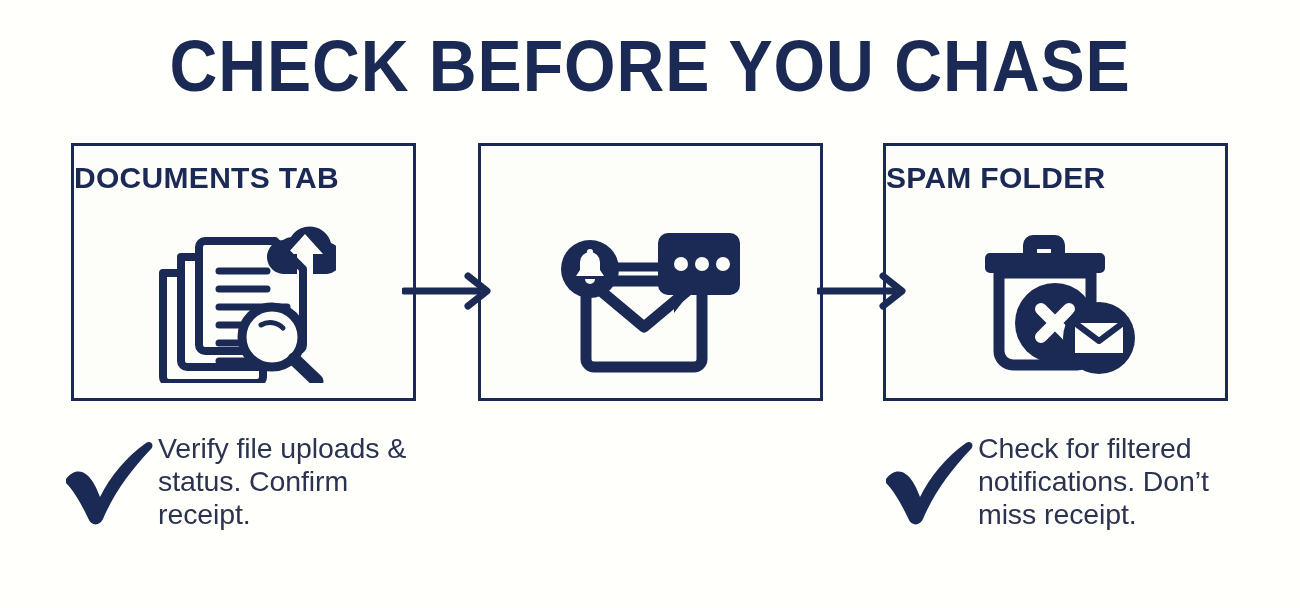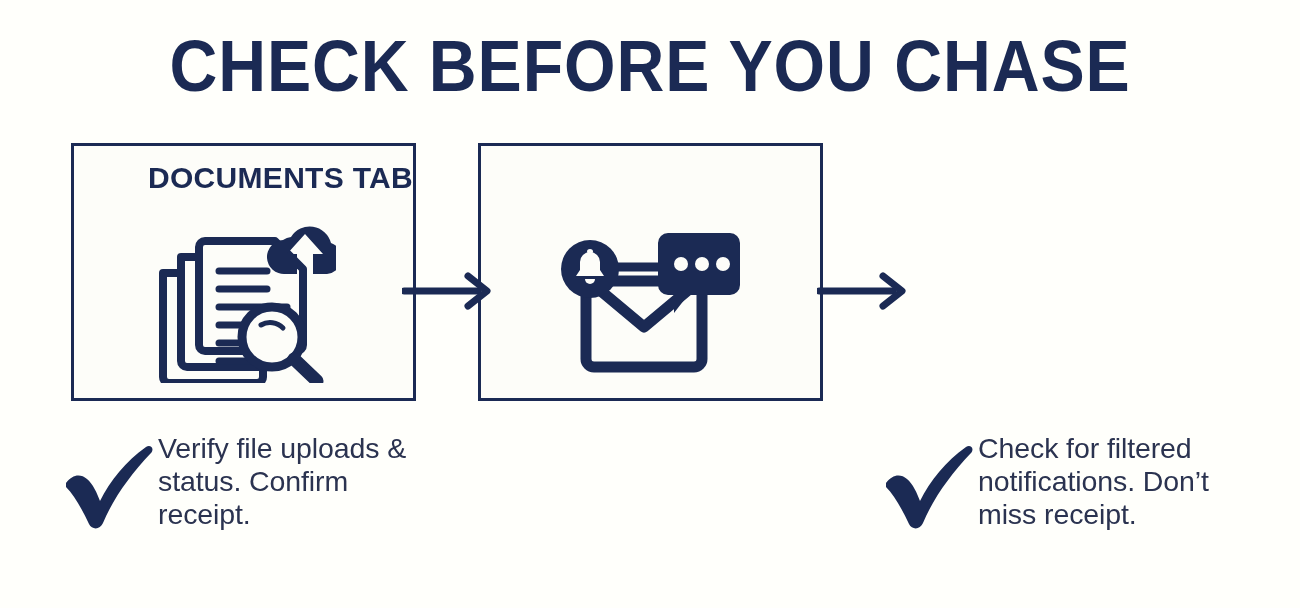--- a/index.html
+++ b/index.html
@@ -57,21 +57,21 @@
   }
   .panel.p0 { left: 0px; }
   .panel.p1 { left: 407px; }
   .panel.p2 { left: 812px; }
 
   .panel-title {
     position: absolute;
     top: 15px;
     left: 0;
     width: 100%;
-    text-align: right;
+    text-align: left;
     font-weight: bold;
     font-size: 30px;
     letter-spacing: 0.3px;
     color: #1b2a54;
     white-space: nowrap;
   }
   .panel-icon {
     position: absolute;
     top: 62px;
     left: 0;
@@ -100,21 +100,21 @@
     top: 424px;
     left: 0;
     width: 1300px;
     height: 160px;
   }
   .caption {
     position: absolute;
     top: 0;
     width: 380px;
     display: flex;
-    align-items: flex-end;
+    align-items: center;
   }
   .caption.c0 { left: 62px; }
   .caption.c1 { left: 477px; }
   .caption.c2 { left: 882px; }
 
   .check {
     flex: 0 0 auto;
     width: 96px;
     height: 92px;
     margin-top: 6px;
@@ -193,20 +193,45 @@
           <path d="M112 14 h62 a10 10 0 0 1 10 10 v42 a10 10 0 0 1 -10 10 h-42 l-14 18 v-18 h-6 a10 10 0 0 1 -10 -10 V24 a10 10 0 0 1 10 -10 Z" fill="#1b2a54"></path>
           <g fill="#fdfdf9">
             <circle cx="125" cy="45" r="7"></circle>
             <circle cx="146" cy="45" r="7"></circle>
             <circle cx="167" cy="45" r="7"></circle>
           </g>
         </svg>
       </div>
     </div>
 
+    <div class="panel p2">
+      <div class="panel-title">SPAM FOLDER</div>
+      <div class="panel-icon">
+        <svg width="170" height="160" viewBox="0 0 170 160" fill="none">
+
+          <path d="M52 26 a10 10 0 0 1 10 -10 h22 a10 10 0 0 1 10 10 v10 h-14 v-6 H66 v6 H52 Z" fill="#1b2a54"></path>
+
+          <rect x="14" y="34" width="120" height="20" rx="5" fill="#1b2a54"></rect>
+
+          <path d="M28 54 h92 v78 a14 14 0 0 1 -14 14 H42 a14 14 0 0 1 -14 -14 Z" fill="#fdfdf9" stroke="#1b2a54" stroke-width="11" stroke-linejoin="round"></path>
+
+          <circle cx="84" cy="104" r="40" fill="#1b2a54"></circle>
+          <g stroke="#fdfdf9" stroke-width="12" stroke-linecap="round">
+            <line x1="70" y1="90" x2="98" y2="118"></line>
+            <line x1="98" y1="90" x2="70" y2="118"></line>
+          </g>
+
+          <circle cx="128" cy="119" r="36" fill="#1b2a54"></circle>
+          <g fill="#fdfdf9">
+            <path d="M104 104 h48 v30 h-48 Z"></path>
+          </g>
+          <path d="M104 104 L128 122 L152 104" stroke="#1b2a54" stroke-width="6" fill="none" stroke-linejoin="round"></path>
+        </svg>
+      </div>
+    </div>
 
   </div>
 
   <div class="arrow a0">
     <svg width="92" height="38" viewBox="0 0 92 38">
       <line x1="2" y1="19" x2="76" y2="19" stroke="#1b2a54" stroke-width="7" stroke-linecap="round"></line>
       <path d="M66 4 L85 19 L66 34" stroke="#1b2a54" stroke-width="7" fill="none" stroke-linecap="round" stroke-linejoin="round"></path>
     </svg>
   </div>
   <div class="arrow a1">

